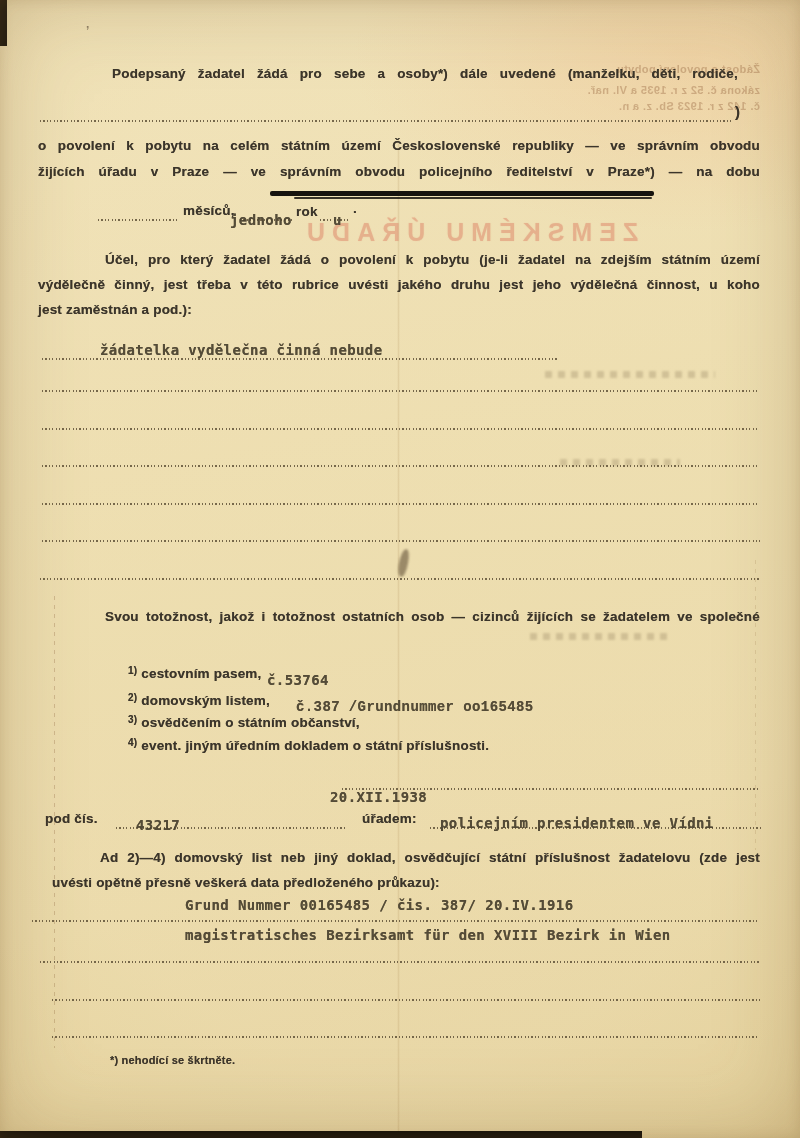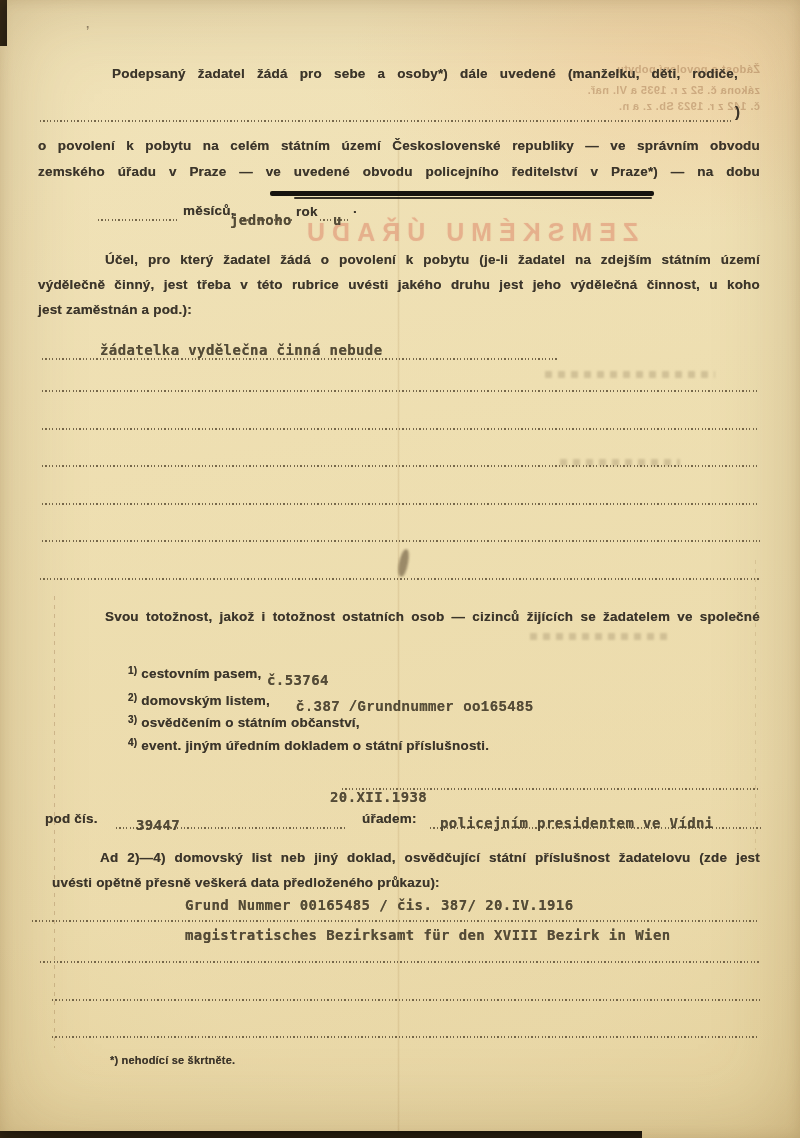--- a/index.html
+++ b/index.html
@@ -75,21 +75,21 @@
   <div class="bleed" style="left:548px;top:63px;width:212px;">Žádost o povolení pobytu</div>
   <div class="bleed" style="left:545px;top:84px;width:215px;">zákona č. 52 z r. 1935 a Vl. nař.</div>
   <div class="bleed" style="left:560px;top:100px;width:200px;">č. 142 z r. 1923 Sb. z. a n.</div>
   <div class="bleed bleed-big" style="left:300px;top:218px;">ZEMSKÉMU ÚŘADU</div>
 
   <div class="print jline" style="left:112px;top:66px;width:626px;">Podepsaný žadatel žádá pro sebe a osoby*) dále uvedené (manželku, děti, rodiče,</div>
   <div class="dots" style="left:40px;top:120px;width:693px;"></div>
   <div class="print" style="left:735px;top:103px;font-size:15px;">)</div>
 
   <div class="print jline" style="left:38px;top:138px;width:722px;">o povolení k pobytu na celém státním území Československé republiky — ve správním obvodu</div>
-  <div class="print jline" style="left:38px;top:164px;width:722px;">zemského úřadu v Praze — ve uvedené obvodu policejního ředitelství v Praze*) — na dobu</div>
+  <div class="print jline" style="left:38px;top:164px;width:722px;">žijících úřadu v Praze — ve správním obvodu policejního ředitelství v Praze*) — na dobu</div>
 
   <div class="bar" style="left:270px;top:191px;width:384px;height:5px;"></div>
   <div class="bar" style="left:294px;top:197px;width:358px;height:2px;opacity:.85;"></div>
   <div class="dots" style="left:98px;top:219px;width:82px;"></div>
   <div class="print" style="left:183px;top:203px;">měsíců,</div>
   <div class="dots" style="left:240px;top:219px;width:52px;"></div>
   <div class="typed" style="left:230px;top:212px;">jednoho</div>
   <div class="print" style="left:296px;top:204px;">rok</div>
   <div class="dots" style="left:320px;top:219px;width:30px;"></div>
   <div class="print" style="left:353px;top:201px;">.</div>
@@ -132,21 +132,21 @@
   <div class="print" style="left:128px;top:738px;">
     <span class="supn">4)</span>
     <span>event. jiným úředním dokladem o státní příslušnosti.</span>
   </div>
 
   <div class="dots" style="left:342px;top:788px;width:416px;"></div>
   <div class="typed" style="left:330px;top:789px;">20.XII.1938</div>
 
   <div class="print" style="left:45px;top:811px;">pod čís.</div>
   <div class="dots" style="left:116px;top:827px;width:230px;"></div>
-  <div class="typed" style="left:136px;top:817px;">39447</div>
+  <div class="typed" style="left:136px;top:817px;">43217</div>
   <div class="print" style="left:362px;top:811px;">úřadem:</div>
   <div class="dots" style="left:430px;top:827px;width:332px;"></div>
   <div class="typed" style="left:440px;top:815px;">policejním presidentem ve Vídni</div>
 
   <div class="print jline" style="left:100px;top:850px;width:660px;">Ad 2)—4) domovský list neb jiný doklad, osvědčující státní příslušnost žadatelovu (zde jest</div>
   <div class="print" style="left:52px;top:875px;">uvésti opětně přesně veškerá data předloženého průkazu):</div>
 
   <div class="typed" style="left:185px;top:897px;">Grund Nummer 00165485 / čis. 387/ 20.IV.1916</div>
   <div class="dots" style="left:32px;top:920px;width:728px;"></div>
   <div class="typed" style="left:185px;top:927px;">magistratisches Bezirksamt für den XVIII Bezirk in Wien</div>

